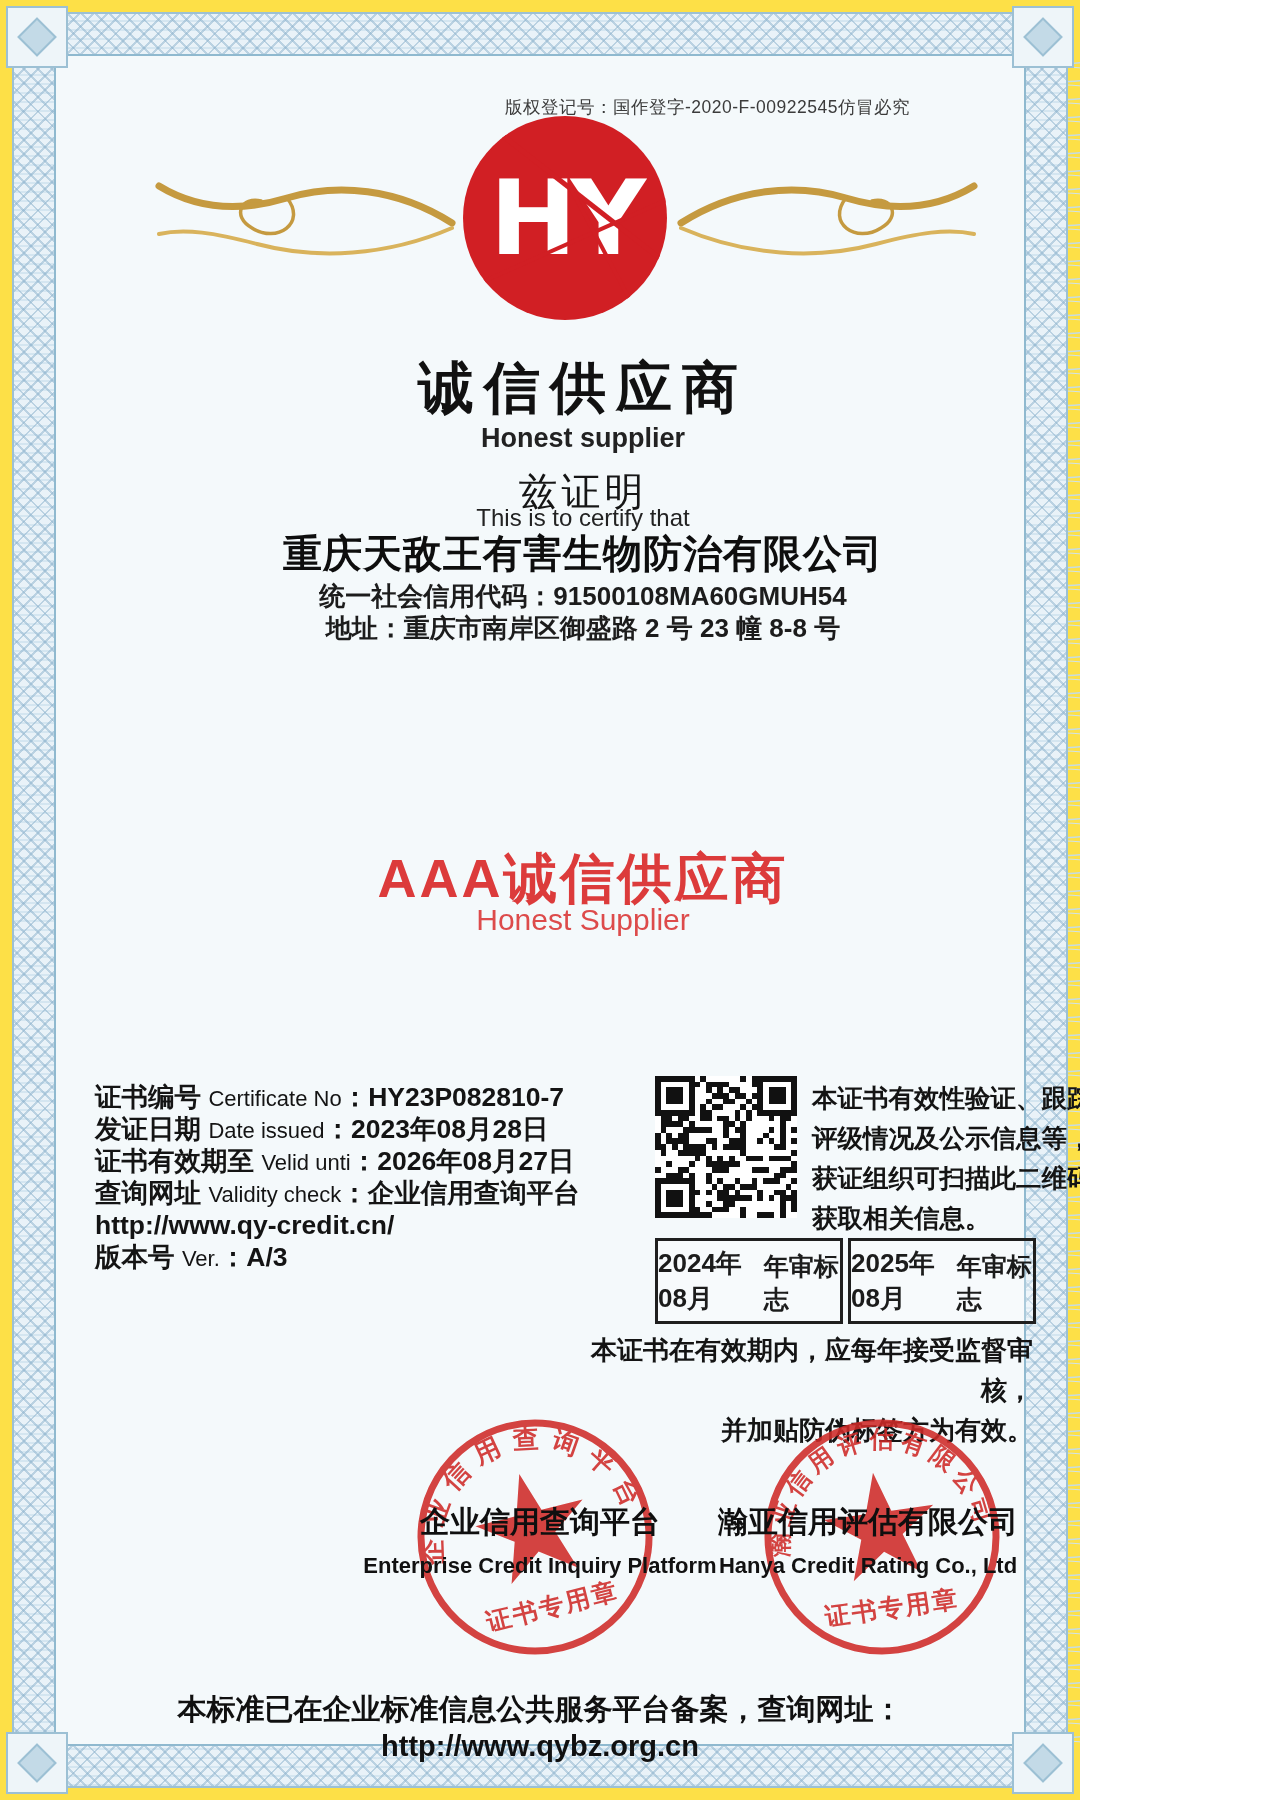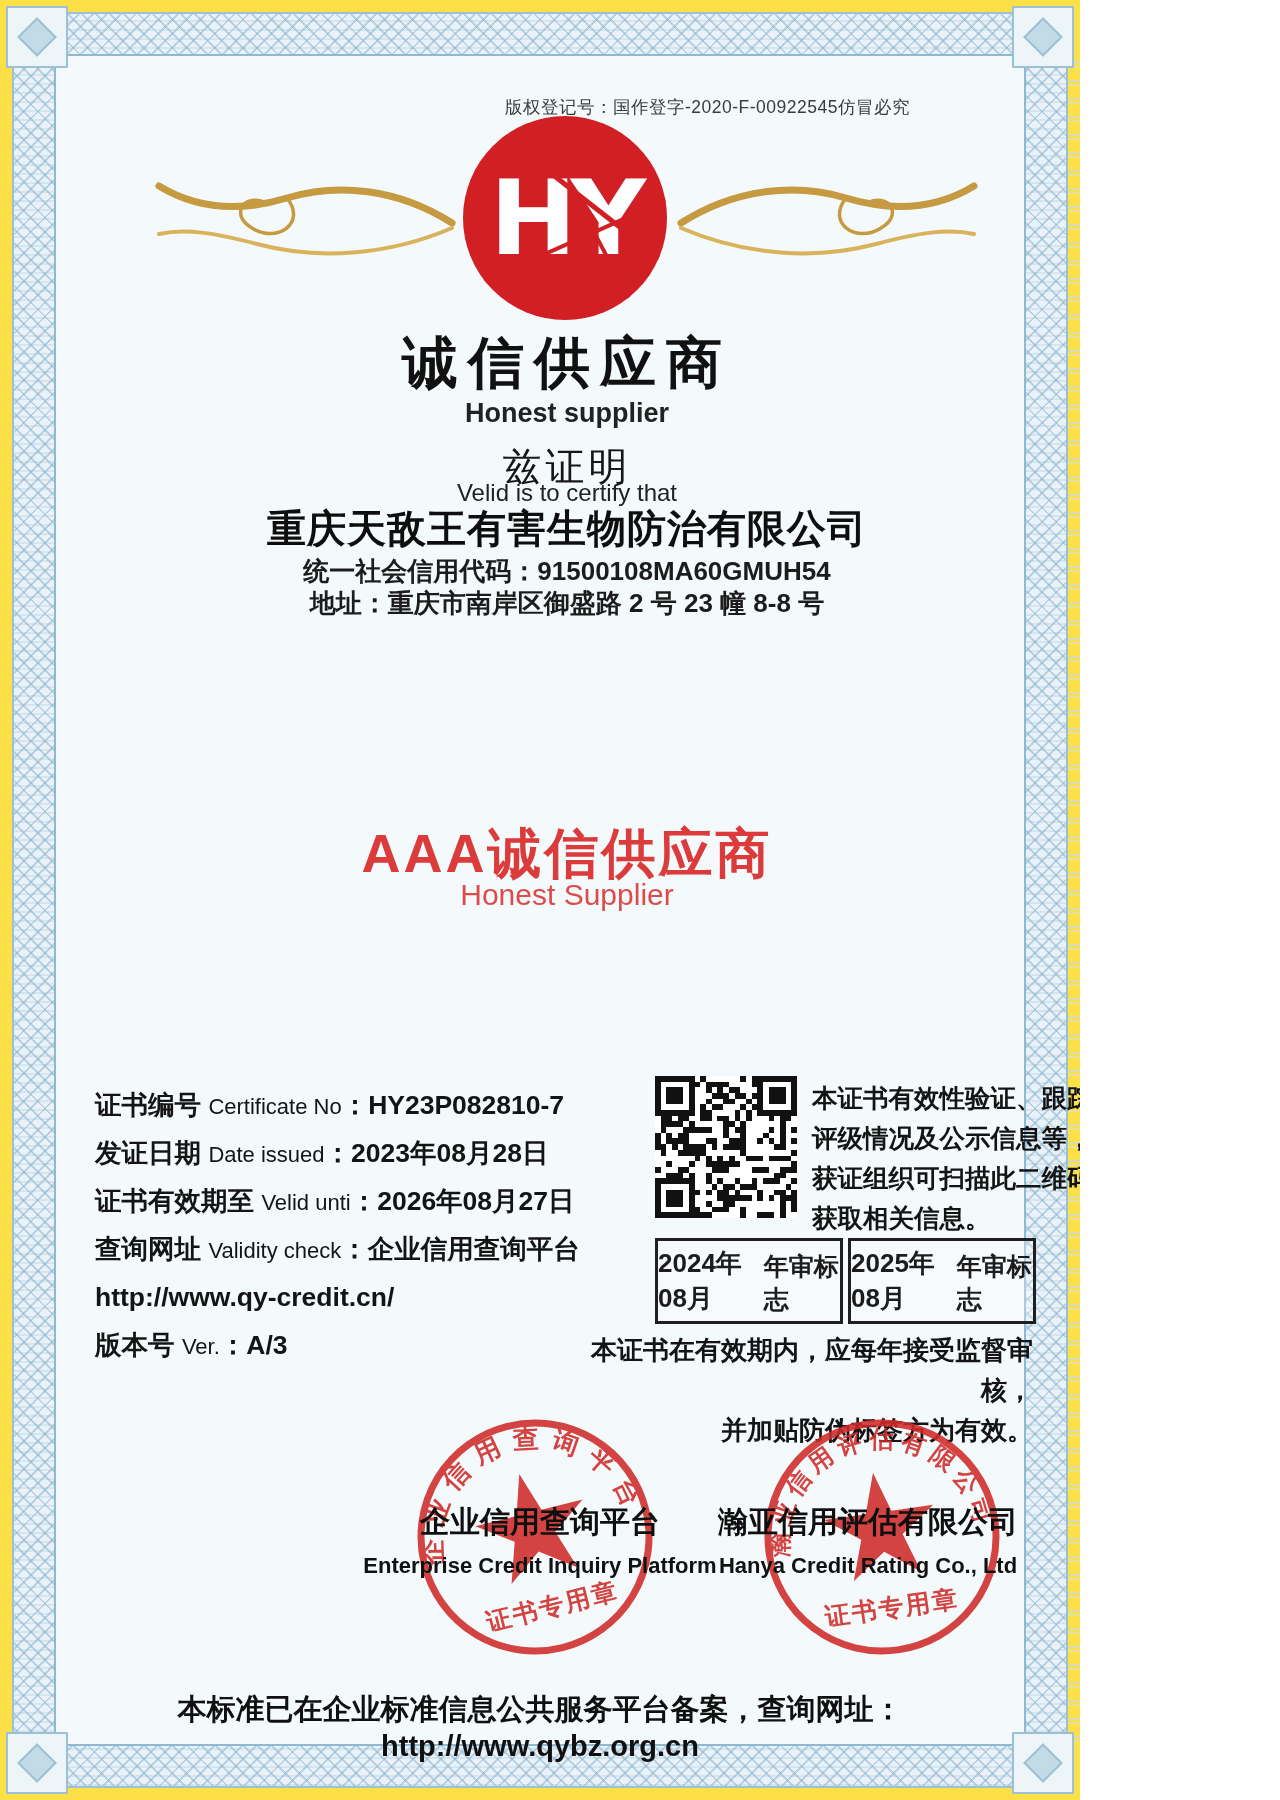--- a/index.html
+++ b/index.html
@@ -30,33 +30,33 @@
   .logo-hy{font-size:104px;font-weight:900;color:#ffffff;letter-spacing:-6px;line-height:1;
     font-family:"DejaVu Sans","Liberation Sans",sans-serif;}
   .crack{position:absolute;background:#d11f24;}
   .crack.c1{width:260px;height:5px;left:-20px;top:72px;transform:rotate(38deg);}
   .crack.c2{width:260px;height:4px;left:-30px;top:128px;transform:rotate(-24deg);}
   .crack.c3{width:180px;height:4px;left:60px;top:150px;transform:rotate(62deg);}
   .flourish{position:absolute;top:168px;width:305px;height:112px;}
   .flourish.left{left:152px;transform:scaleX(-1);}
   .flourish.right{left:676px;}
 
-  .hero{position:absolute;left:2px;width:1130px;text-align:center;}
+  .hero{position:absolute;left:18px;width:1130px;text-align:center;margin-top:25px;}
   .t-cn{top:326px;font-size:56px;font-weight:600;letter-spacing:10px;color:#111;}
   .t-en{top:398px;font-size:27px;font-weight:600;color:#222;}
   .certify-cn{top:440px;font-size:39px;color:#161616;letter-spacing:4px;}
   .certify-en{top:479px;font-size:24px;color:#222;}
   .company{top:502px;font-size:39px;font-weight:800;color:#0e0e0e;letter-spacing:1px;}
   .code-line{top:554px;font-size:26px;font-weight:600;}
   .addr-line{top:586px;font-size:26px;font-weight:600;}
   .aaa-cn{top:818px;font-size:54px;font-weight:800;color:#dc3b3b;letter-spacing:3px;}
   .aaa-en{top:878px;font-size:30px;color:#dd4b4b;}
 
   
-  .info{position:absolute;left:95px;top:1082px;font-size:26.5px;line-height:46px;font-weight:600;color:#141414;}
+  .info{position:absolute;left:95px;top:1082px;font-size:26.5px;line-height:30px;font-weight:600;color:#141414;}
   .info .en{font-size:22px;font-weight:400;}
 
   
   .qr{position:absolute;left:655px;top:1076px;width:142px;height:142px;background:#ffffff;}
   .qr svg{display:block;}
   .qr-note{position:absolute;left:812px;top:1078px;width:350px;font-size:25.5px;line-height:40px;font-weight:600;color:#141414;}
 
   
   .badge{position:absolute;top:1238px;width:182px;height:80px;border:3px solid #1f1f1f;
     display:flex;flex-direction:row;align-items:center;justify-content:center;background:rgba(255,255,255,.25);}
@@ -128,21 +128,21 @@
     <div class="logo-circle">
       <span class="logo-hy">HY</span>
       <div class="crack c1"></div>
       <div class="crack c2"></div>
       <div class="crack c3"></div>
     </div>
 
     <div class="hero t-cn">诚信供应商</div>
     <div class="hero t-en">Honest supplier</div>
     <div class="hero certify-cn">兹证明</div>
-    <div class="hero certify-en">Velid is to certify that</div>
+    <div class="hero certify-en">This is to certify that</div>
     <div class="hero company">重庆天敌王有害生物防治有限公司</div>
     <div class="hero code-line">统一社会信用代码：91500108MA60GMUH54</div>
     <div class="hero addr-line">地址：重庆市南岸区御盛路 2 号 23 幢 8-8 号</div>
     <div class="hero aaa-cn">AAA诚信供应商</div>
     <div class="hero aaa-en">Honest Supplier</div>
 
     <div class="info">
       <div><span>证书编号 </span><span class="en">Certificate No</span><span>：HY23P082810-7</span></div>
       <div><span>发证日期 </span><span class="en">Date issued</span><span>：2023年08月28日</span></div>
       <div><span>证书有效期至 </span><span class="en">Velid unti</span><span>：2026年08月27日</span></div>

